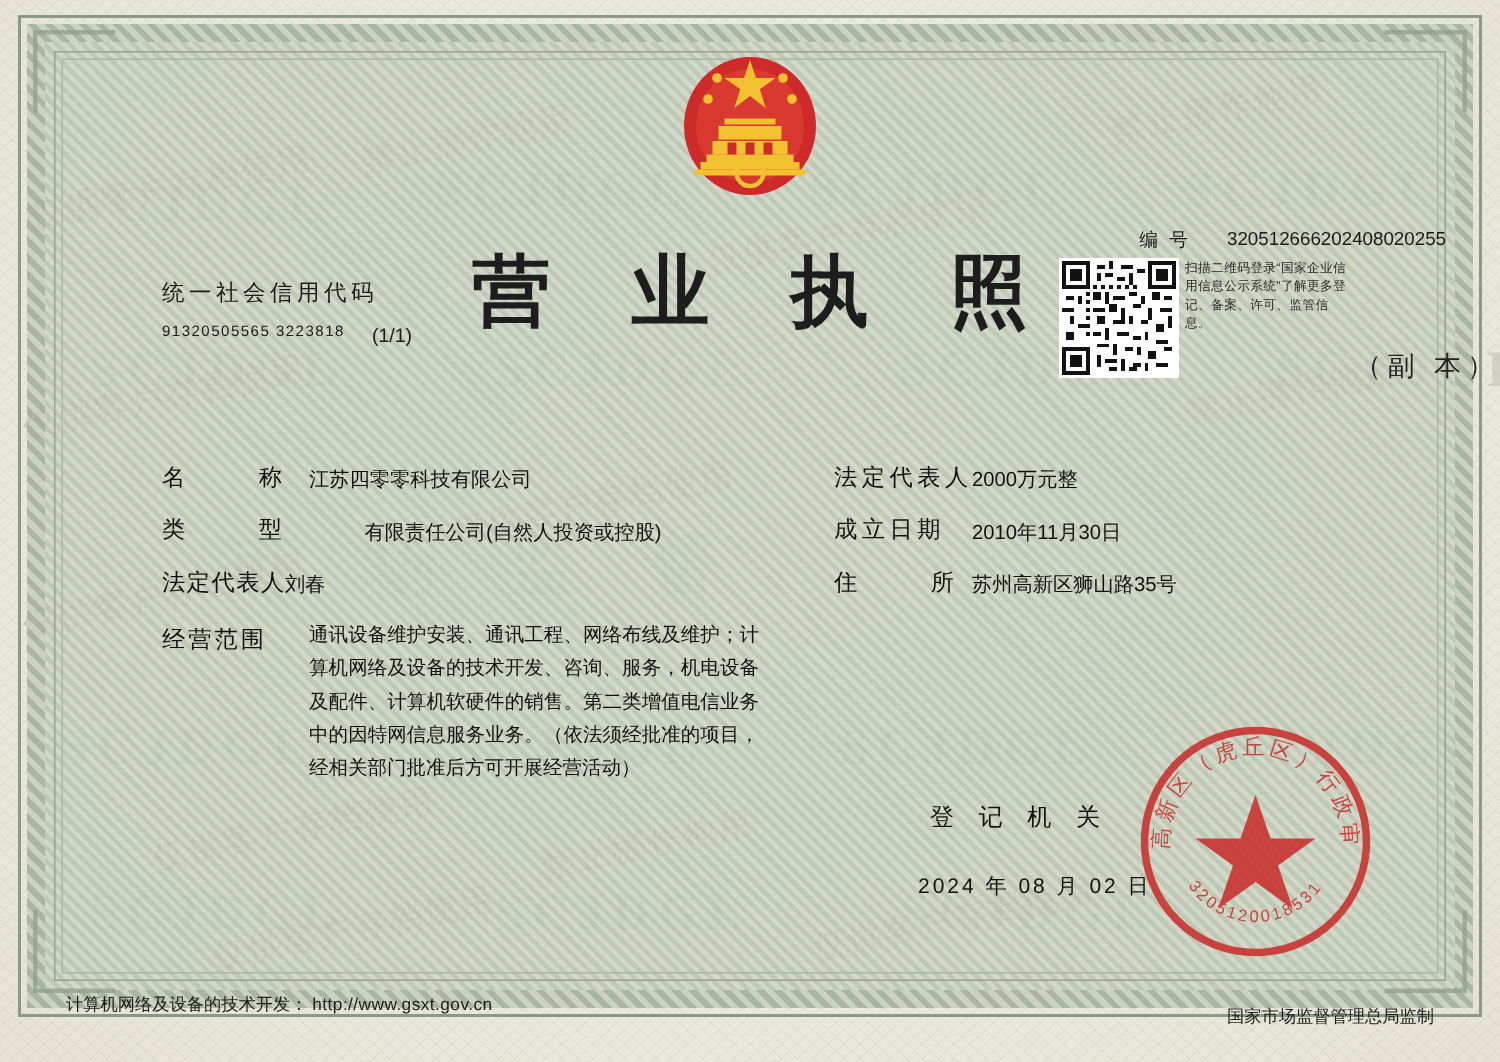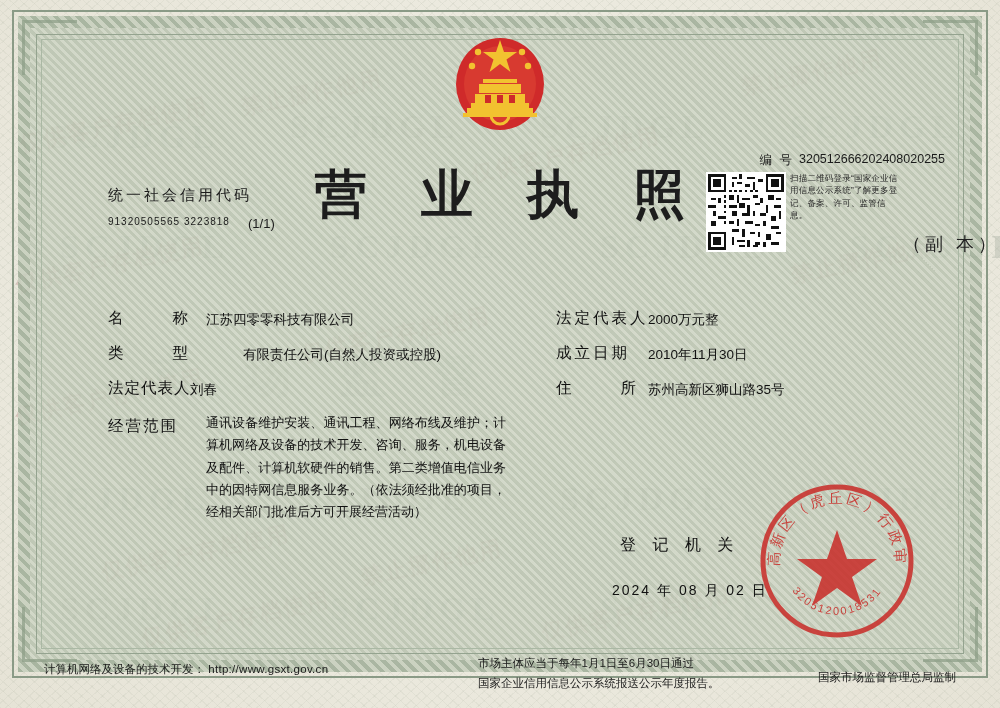--- a/index.html
+++ b/index.html
@@ -101,21 +101,21 @@
     position:absolute;left:108px;top:216px;
     font-size:10px;letter-spacing:1px;color:#1b1b1b;
   }
   .credit-sub{
     position:absolute;left:248px;top:216px;
     font-size:13px;color:#1b1b1b;
   }
 
   
   .num-label{position:absolute;right:206px;top:152px;font-size:12.5px;letter-spacing:2px;color:#1b1b1b;}
-  .num-value{position:absolute;right:48px;top:152px;font-size:12.5px;color:#1b1b1b;width:160px;text-align:center;}
+  .num-value{position:absolute;right:36px;top:152px;font-size:12.5px;color:#1b1b1b;width:160px;text-align:right;}
   .qr{
     position:absolute;left:706px;top:172px;width:76px;height:76px;
     background:#fff;
     padding:2px;
   }
   .qr-grid{width:100%;height:100%;}
   .qr-note{
     position:absolute;left:790px;top:172px;width:110px;
     font-size:8.5px;line-height:1.45;color:#2a2a2a;letter-spacing:.2px;
   }
@@ -369,20 +369,16 @@
         </text>
       </g>
     </svg>
   </div>
 
   <div class="footer">
     <div class="f-left">
       <span>计算机网络及设备的技术开发：</span>
       <span class="url">http://www.gsxt.gov.cn</span>
     </div>
-    <div class="f-center">
-      <div>市场主体应当于每年1月1日至6月30日通过</div>
-      <div>国家企业信用信息公示系统报送公示年度报告。</div>
-    </div>
     <div class="f-right">国家市场监督管理总局监制</div>
   </div>
 
 </div>
 
 </body></html>

